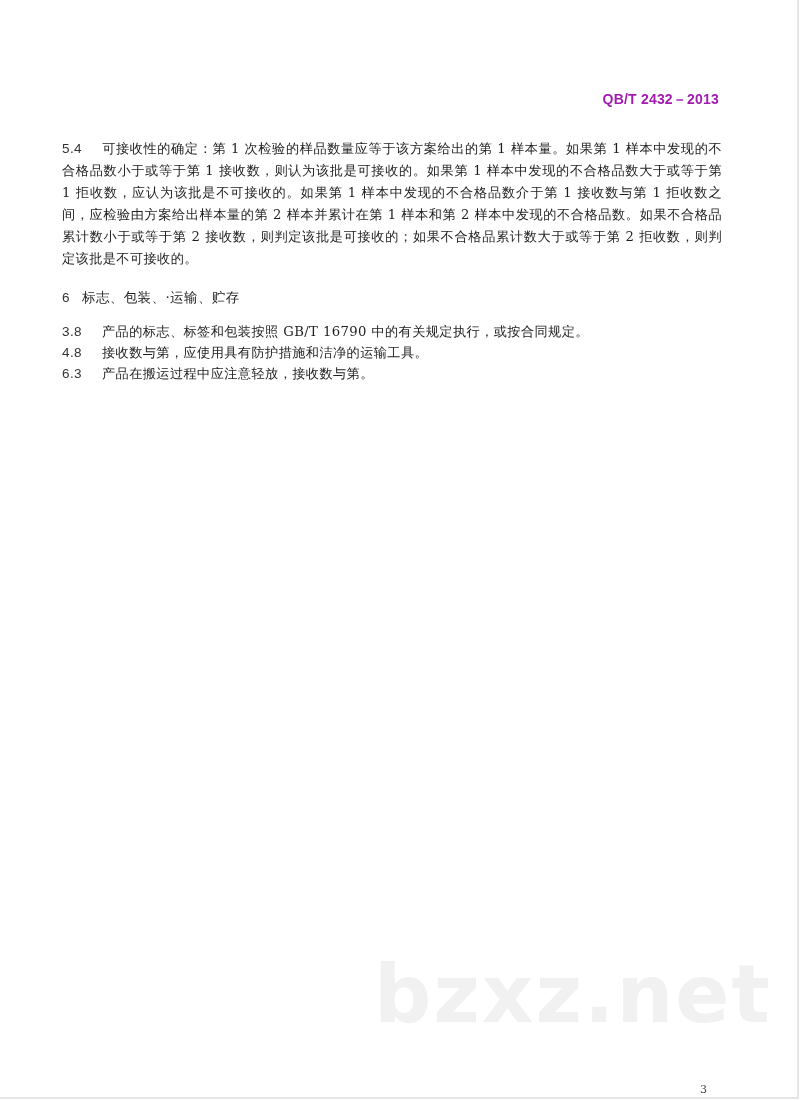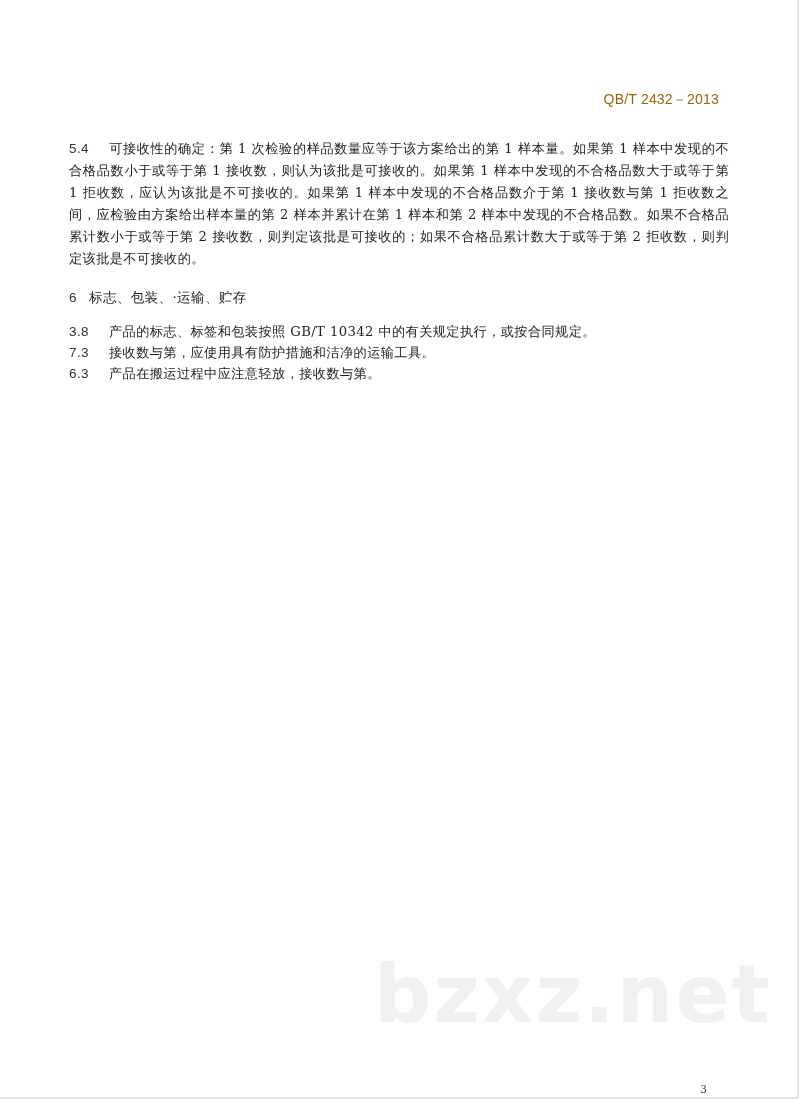--- a/index.html
+++ b/index.html
@@ -10,23 +10,23 @@
       color: #1e1e1e;
     }
     .page-frame {
       position: absolute; left: 0; top: 0; width: 797px; height: 1097px;
       border-right: 2px solid #e6e6e6; border-bottom: 2px solid #e6e6e6;
       background: #fff;
     }
     .std-code {
       position: absolute; right: 78px; top: 91px;
       font-family: "Liberation Sans", "DejaVu Sans", sans-serif;
-      font-weight: normal; font-size: 14px; color: #a16207; letter-spacing: 0.2px; text-align: center;
+      font-weight: bold; font-size: 14px; color: #a21caf; letter-spacing: 0.2px; text-align: center;
     }
-    .content { position: absolute; left: 69px; top: 138px; width: 660px; }
+    .content { position: absolute; left: 62px; top: 138px; width: 660px; }
     .para {
       font-size: 13.2px; line-height: 22px; text-align: justify;
       text-align-last: left; margin: 0; letter-spacing: 0.4px;
     }
     .num {
       font-family: "Liberation Sans", "DejaVu Sans", sans-serif;
       font-size: 13.5px; color: #333; display: inline-block; width: 40px;
     }
     .heading {
       margin: 16px 0 12px 0; font-size: 13.5px; line-height: 22px; letter-spacing: 0.4px;
@@ -57,24 +57,24 @@
       <span class="num">5.4</span><span>可接收性的确定：第 1 次检验的样品数量应等于该方案给出的第 1 样本量。如果第 1 样本中发现的不合格品数小于或等于第 1 接收数，则认为该批是可接收的。如果第 1 样本中发现的不合格品数大于或等于第 1 拒收数，应认为该批是不可接收的。如果第 1 样本中发现的不合格品数介于第 1 接收数与第 1 拒收数之间，应检验由方案给出样本量的第 2 样本并累计在第 1 样本和第 2 样本中发现的不合格品数。如果不合格品累计数小于或等于第 2 接收数，则判定该批是可接收的；如果不合格品累计数大于或等于第 2 拒收数，则判定该批是不可接收的。</span>
     </p>
 
 
     <div class="heading">
       <span class="num">6</span><span>标志、包装、·运输、贮存</span>
     </div>
 
     <div class="items">
       <p class="para">
-        <span class="num">3.8</span><span>产品的标志、标签和包装按照 GB/T 10342 中的有关规定执行，或按合同规定。</span>
+        <span class="num">3.8</span><span>产品的标志、标签和包装按照 GB/T 16790 中的有关规定执行，或按合同规定。</span>
       </p>
       <p class="para">
-        <span class="num">7.3</span><span>接收数与第，应使用具有防护措施和洁净的运输工具。</span>
+        <span class="num">4.8</span><span>接收数与第，应使用具有防护措施和洁净的运输工具。</span>
       </p>
       <p class="para">
         <span class="num">6.3</span><span>产品在搬运过程中应注意轻放，接收数与第。</span>
       </p>
     </div>
   </div>
 
   <div class="watermark">bzxz.net</div>
 
   <div class="page-number">3</div>

